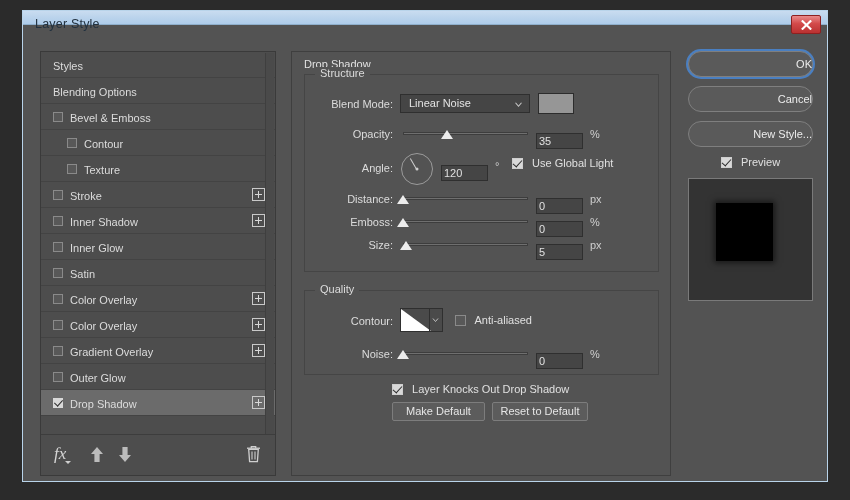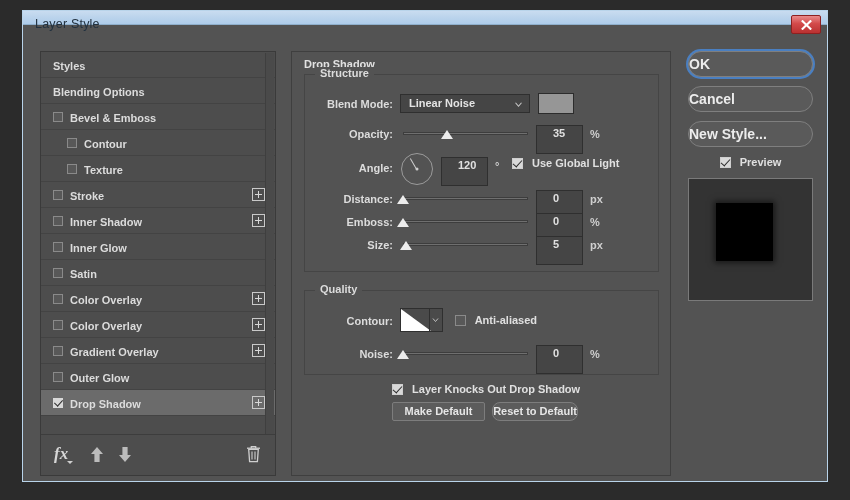--- a/index.html
+++ b/index.html
@@ -43,21 +43,20 @@
     position:absolute;right:44px;top:-2px;
     font-size:11px;color:#6d90b4;white-space:nowrap;
     pointer-events:none;user-select:none;
   }
   .watermark .cn{font-family:"DejaVu Sans",sans-serif;font-size:11.5px;letter-spacing:.5px;}
   .watermark .en{font-family:"DejaVu Sans Mono",monospace;font-size:9.5px;letter-spacing:.5px;}
 
   .body{
     position:absolute;left:0;top:28px;right:0;bottom:0;
     background:#535353;
-    font-weight:bold;
   }
 
   
   .styles-panel{
     position:absolute;left:17px;top:12px;width:236px;height:425px;
     background:#4d4d4d;
     border:1px solid #3a3a3a;
     box-sizing:border-box;
   }
   .styles-list{
@@ -134,24 +133,25 @@
     position:absolute;left:10px;top:-8px;background:#535353;
     padding:0 5px;font-size:11px;color:#dcdcdc;
   }
   #grp-structure{left:12px;top:22px;width:355px;height:198px;}
   #grp-quality{left:12px;top:238px;width:355px;height:85px;}
   .rlabel{
     position:absolute;text-align:right;font-size:11px;color:#dcdcdc;
     line-height:22px;white-space:nowrap;
   }
   .field{
-    position:absolute;height:29px;background:#454545;
+    position:absolute;height:16px;background:#454545;
     border:1px solid #2f2f2f;box-sizing:border-box;
     color:#e0e0e0;font-size:11px;line-height:15px;
-    padding-left:16px;
+    padding-left:2px;
+    margin-top:8px;
   }
   .unit{position:absolute;font-size:11px;color:#cfcfcf;line-height:22px;}
 
   .select{
     position:absolute;height:19px;background:#454545;
     border:1px solid #2f2f2f;box-sizing:border-box;
     color:#e4e4e4;font-size:11px;line-height:17px;padding-left:8px;
     cursor:pointer;
   }
   .select .chev{
@@ -215,21 +215,21 @@
     position:absolute;height:19px;background:#5c5c5c;
     border:1px solid #7d7d7d;border-radius:2px;box-sizing:border-box;
     color:#e6e6e6;font-size:11px;line-height:17px;text-align:center;cursor:pointer;
   }
 
   
   .right{position:absolute;left:665px;top:12px;width:125px;}
   .rbtn{
     position:relative;width:125px;height:26px;margin-bottom:9px;
     background:#5a5a5a;border:1px solid #7f7f7f;border-radius:13px;
-    color:#ececec;font-size:14px;line-height:24px;text-align:left;
+    color:#ececec;font-size:11px;line-height:24px;text-align:right;
     box-sizing:border-box;cursor:pointer;
   }
   .rbtn.primary{box-shadow:0 0 0 2px #4a7fc1;}
   .preview-ck{
     position:relative;width:125px;text-align:center;margin-top:4px;margin-bottom:10px;
     cursor:pointer;white-space:nowrap;
   }
   .thumbbox{
     position:relative;width:125px;height:123px;
     background:#333333;border:1px solid #7a7a7a;box-sizing:border-box;
@@ -395,21 +395,21 @@
         </div>
         <div class="field" style="left:231px;top:54px;width:47px;">0</div>
         <div class="unit" style="left:285px;top:52px;">%</div>
       </div>
 
       <div class="ck" style="left:100px;top:331px;">
         <span class="box on"></span>
         <span class="t">Layer Knocks Out Drop Shadow</span>
       </div>
       <div class="btn" style="left:100px;top:350px;width:93px;">Make Default</div>
-      <div class="btn" style="left:200px;top:350px;width:86px;border-radius:8px;">Reset to Default</div>
+      <div class="btn" style="left:200px;top:350px;width:96px;">Reset to Default</div>
     </div>
 
     <div class="right">
       <div class="rbtn primary" style="box-shadow: rgb(74, 127, 193) 0px 0px 0px 2px;">OK</div>
       <div class="rbtn">Cancel</div>
       <div class="rbtn">New Style...</div>
       <div class="preview-ck">
         <span class="ck" style="position:relative;">
           <span class="box on"></span>
           <span class="t">Preview</span>

